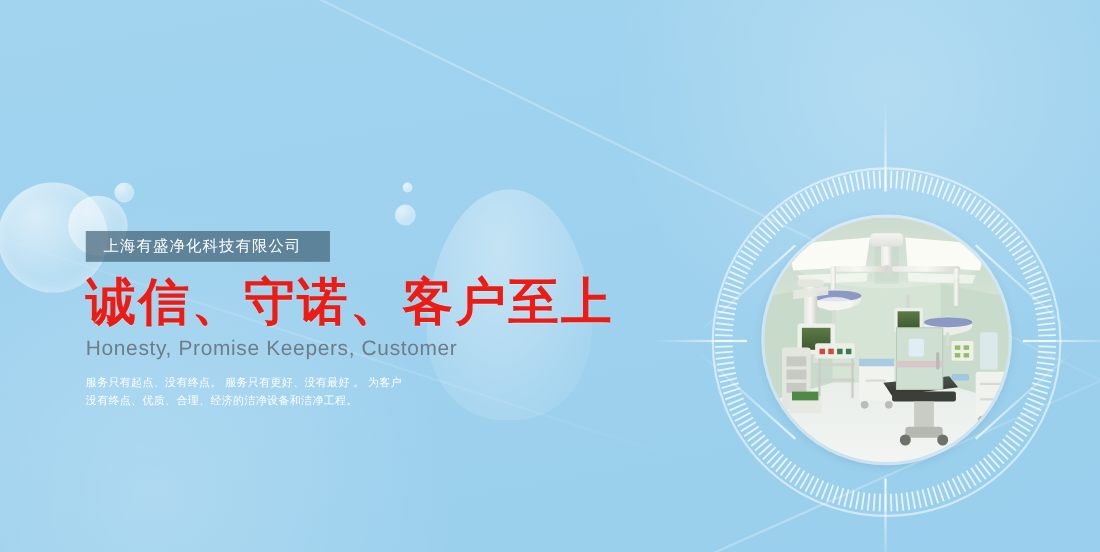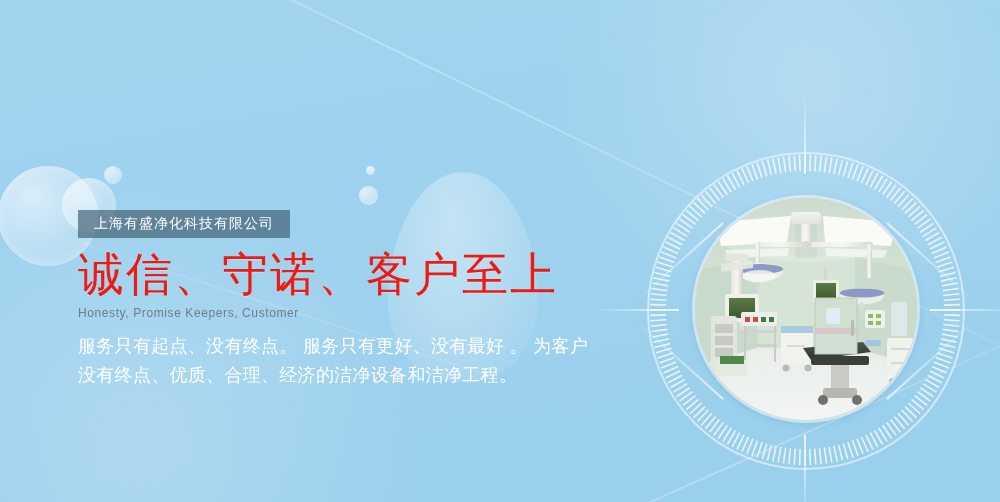--- a/index.html
+++ b/index.html
@@ -39,41 +39,41 @@
             background:radial-gradient(ellipse at 44% 26%,rgba(255,255,255,.40),rgba(255,255,255,.12) 70%,rgba(255,255,255,0) 100%);
             border-radius:50% 50% 46% 46%/62% 62% 38% 38%;}
 
   
   .copy{position:absolute;left:78px;top:210px;width:520px;}
   .company-badge{
     display:inline-block;
     background:rgba(53,82,101,.62);
     color:#ffffff;
     font-size:14px;letter-spacing:1px;
-    padding:6px 16px 7px 16px;
+    padding:6px 26px 7px 16px;
     line-height:1.1;
   }
   .headline{
     margin-top:12px;
     color:#ec1c14;
     font-size:46px;
-    font-weight:normal;
+    font-weight:bold;
     letter-spacing:2px;
     line-height:1.08;
     white-space:nowrap;
     text-shadow:0 1px 0 rgba(255,255,255,.25);
   }
   .subtitle-en{
     margin-top:6px;
     color:#6e7d88;
-    font-size:12px;
+    font-size:19px;
     letter-spacing:.6px;
     line-height:1.3;
   }
-  .desc{margin-top:10px;color:#ffffff;font-size:18px;line-height:1.65;letter-spacing:.3px;}
+  .desc{margin-top:10px;color:#ffffff;font-size:10px;line-height:1.65;letter-spacing:.3px;}
 
   
   .circle-wrap{position:absolute;left:625px;top:130px;width:360px;height:360px;}
 
   .cross{position:absolute;background:rgba(255,255,255,.75);}
   .cross-h-left {left:-32px;top:179px;width:86px;height:2px;
                  background:linear-gradient(90deg,rgba(255,255,255,0),rgba(255,255,255,.85));}
   .cross-h-right{left:305px;top:179px;width:90px;height:2px;
                  background:linear-gradient(90deg,rgba(255,255,255,.85),rgba(255,255,255,0));}
   .cross-v-bot  {left:179px;top:305px;width:2px;height:84px;

